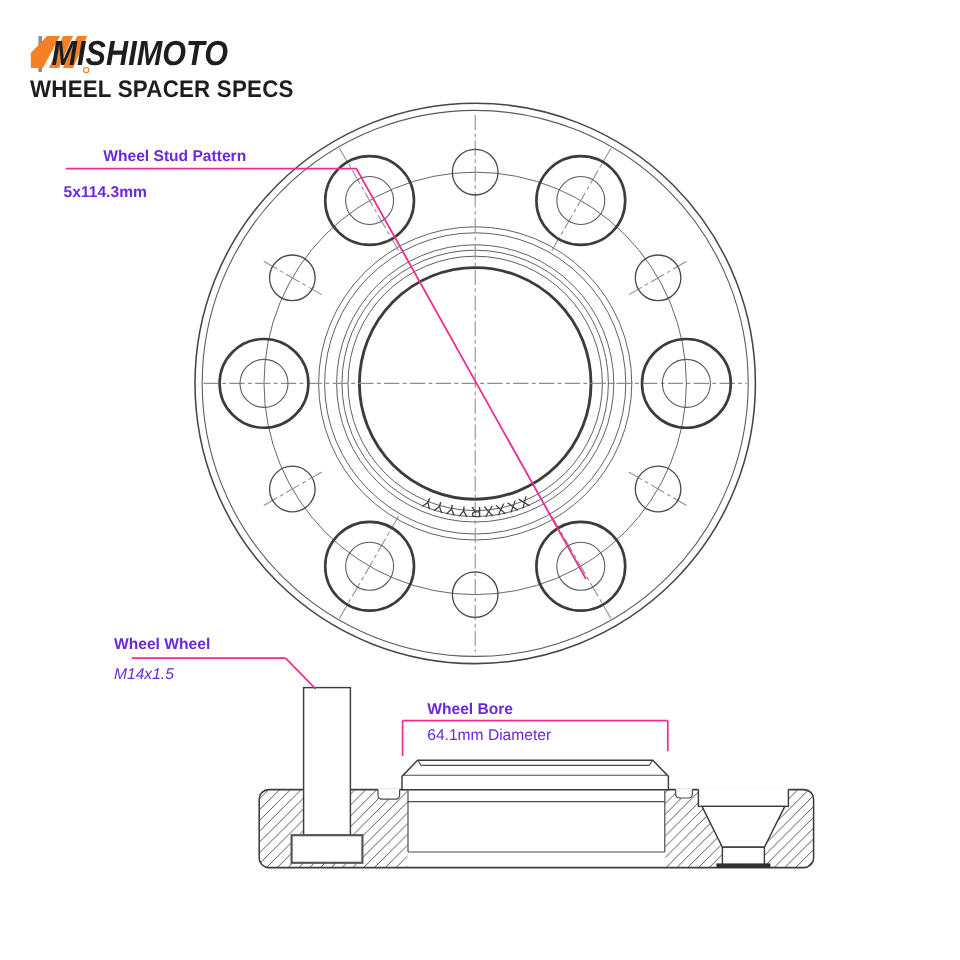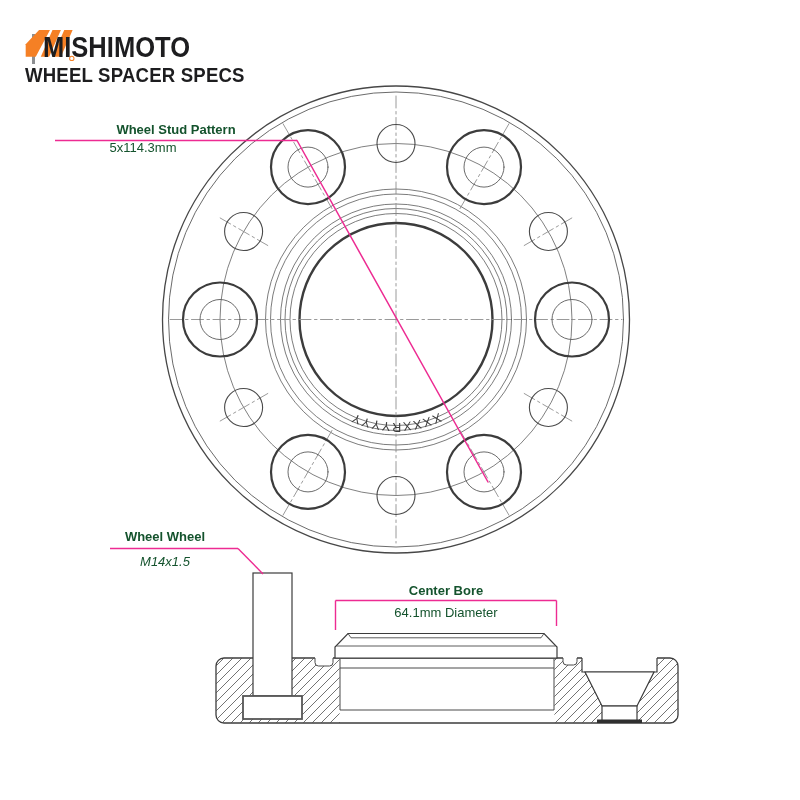--- a/index.html
+++ b/index.html
@@ -1,27 +1,27 @@
 <!DOCTYPE html>
 <html><head>
 <meta charset="utf-8">
 <style>
   html,body{margin:0;padding:0;background:#ffffff;}
   #stage{position:relative;width:800px;height:800px;background:#ffffff;overflow:hidden;
          font-family:"Liberation Sans", sans-serif;}
   .abs{position:absolute;}
   
-  .brand-row{position:absolute;left:24px;top:26px;display:flex;align-items:flex-end;height:38px;}
+  .brand-row{position:absolute;left:24px;top:26px;display:flex;align-items:center;height:38px;font-style:italic;}
   .brand-sep{width:3px;height:30px;background:#8d8f92;margin:0 8px 0 8px;}
   .brand-text{font-size:29px;font-weight:bold;color:#1d1d1f;letter-spacing:0px;
               transform:scaleX(.88);transform-origin:left center;white-space:nowrap;}
   .subtitle{position:absolute;left:25px;top:64px;font-size:20px;font-weight:bold;color:#1d1d1f;
             transform:scaleX(.93);transform-origin:left center;white-space:nowrap;letter-spacing:.2px;}
   
-  .ann{position:absolute;text-align:center;color:#14532d;font-size:13px;line-height:14px;white-space:nowrap;}
+  .ann{position:absolute;color:#6d28d9;font-size:13px;line-height:14px;white-space:nowrap;}
   .ann.b{font-weight:bold;}
   svg{position:absolute;left:0;top:0;}
   .engrave{font-family:"Liberation Sans", sans-serif;font-size:12.5px;letter-spacing:1.5px;fill:#3c3c3c;}
 </style>
 </head>
 <body>
 
 <div id="stage">
 
   <div class="brand-row">
@@ -181,21 +181,21 @@
       <g stroke="#ED2B92" stroke-width="1.4" fill="none">
         <line x1="110" y1="548.5" x2="238" y2="548.5"></line>
         <line x1="238" y1="548.5" x2="263" y2="574"></line>
       </g>
     </g>
 
     <line x1="55" y1="140.5" x2="297" y2="140.5" stroke="#ED2B92" stroke-width="1.4"></line>
   </svg>
 
   <div class="ann b abs" style="left:86px;top:123px;width:180px;">Wheel Stud Pattern</div>
-  <div class="ann abs" style="left:53px;top:141px;width:180px;">5x114.3mm</div>
+  <div class="ann abs" style="left:53px;top:153px;width:180px;font-weight:bold;">5x114.3mm</div>
 
   <div class="ann b abs" style="left:95px;top:530px;width:140px;">Wheel Wheel</div>
   <div class="ann abs" style="left:95px;top:555px;width:140px;font-style:italic;">M14x1.5</div>
 
-  <div class="ann b abs" style="left:356px;top:584px;width:180px;">Center Bore</div>
+  <div class="ann b abs" style="left:356px;top:584px;width:180px;">Wheel Bore</div>
   <div class="ann abs" style="left:356px;top:606px;width:180px;">64.1mm Diameter</div>
 
 </div>
 
 </body></html>

